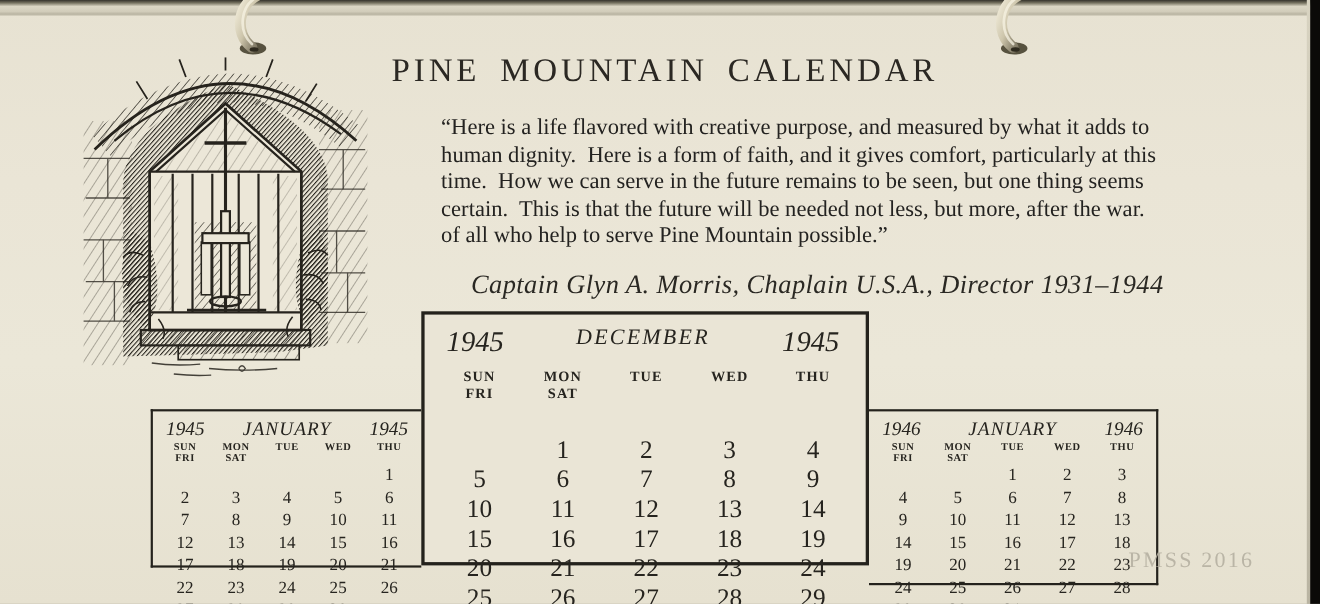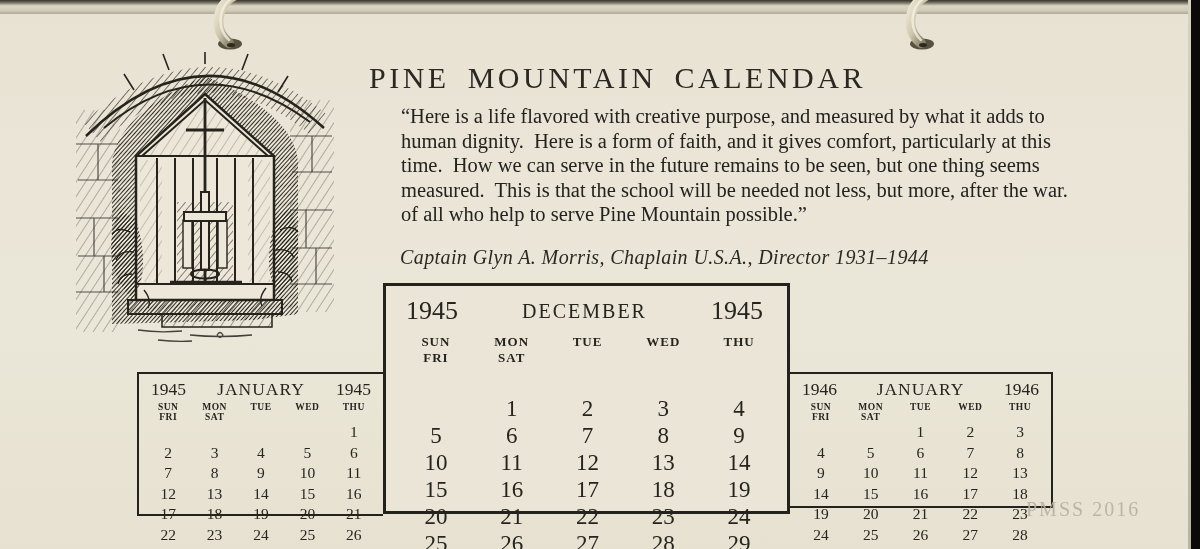--- a/index.html
+++ b/index.html
@@ -17,34 +17,34 @@
   .right-edge{position:absolute;top:0;right:0;width:9px;height:549px;background:#0b0a08;}
   .right-edge::before{content:"";position:absolute;left:-3px;top:0;width:3px;height:100%;
         background:linear-gradient(180deg,#d8d3c1,#b9b4a2);}
   
   .ring{position:absolute;top:0;width:64px;height:54px;}
   .ring-left{left:198px;}
   .ring-right{left:890px;}
   
   .illustration{position:absolute;left:74px;top:52px;width:262px;height:292px;}
   
-  .title{position:absolute;left:356px;top:48px;margin:13px;font-size:30px;font-weight:normal;
+  .title{position:absolute;left:356px;top:48px;margin:0;font-size:30px;font-weight:normal;
         letter-spacing:3.5px;word-spacing:7px;color:#2b2823;}
   
   .quote{position:absolute;left:401px;top:104px;width:692px;font-size:20.5px;
         line-height:24.6px;color:#232220;}
   .qline{white-space:pre;}
-  .attribution{position:absolute;left:400px;top:246px;width:686px;text-align:left;
-        font-style:italic;font-size:20px;letter-spacing:0.4px;color:#2a2823;}
+  .attribution{position:absolute;left:400px;top:246px;width:686px;text-align:center;
+        font-style:italic;font-size:24px;letter-spacing:0.4px;color:#2a2823;}
   
   .calbox{position:absolute;box-sizing:border-box;background:transparent;}
   .cal-dec{left:383px;top:283px;width:407px;height:231px;border:3px solid #24221c;background:#eae5d6;}
   .cal-nov{left:137px;top:372px;width:246px;height:144px;border:2.5px solid #24221c;border-right:none;}
-  .cal-jan{left:790px;top:372px;width:263px;height:136px;border:2.5px solid #24221c;border-left:none;}
-  .cal-head{display:flex;justify-content:space-between;align-items:center;}
+  .cal-jan{left:790px;top:372px;width:263px;height:160px;border:2.5px solid #24221c;border-left:none;}
+  .cal-head{display:flex;justify-content:space-between;align-items:flex-start;font-style:italic;}
   .cal-dec .cal-head{padding:10px 24px 0 20px;font-size:26px;}
   .cal-dec .cal-head .month{font-size:20px;letter-spacing:2px;}
   .cal-nov .cal-head,.cal-jan .cal-head{padding:5px 12px 0 12px;font-size:17.5px;}
   .cal-nov .cal-head .month,.cal-jan .cal-head .month{letter-spacing:1px;}
   .cal-grid{display:grid;grid-template-columns:repeat(5,1fr);}
   .cal-cell{text-align:center;}
   .cal-dec .wk{padding:8px 10px 0 12px;font-size:13px;font-weight:bold;letter-spacing:1px;}
   .cal-dec .days{padding:2px 10px 0 12px;font-size:23px;grid-auto-rows:27px;line-height:27px;}
   .cal-nov .wk,.cal-jan .wk{padding:2px 6px 0 6px;font-size:9.5px;font-weight:bold;letter-spacing:.5px;}
   .cal-nov .days,.cal-jan .days{padding:0 6px;font-size:15.5px;grid-auto-rows:20.5px;line-height:20.5px;}
@@ -154,21 +154,21 @@
       <path d="M143,283 q3,-5 6,0 q-3,5 -6,0"></path>
     </g>
   </svg>
 
   <h1 class="title">PINE MOUNTAIN CALENDAR</h1>
 
   <div class="quote">
     <div class="qline">“Here is a life flavored with creative purpose, and measured by what it adds to</div>
     <div class="qline">human dignity.  Here is a form of faith, and it gives comfort, particularly at this</div>
     <div class="qline">time.  How we can serve in the future remains to be seen, but one thing seems</div>
-    <div class="qline">measured.  This is that the school will be needed not less, but more, after the war.</div>
+    <div class="qline">certain.  This is that the future will be needed not less, but more, after the war.</div>
     <div class="qline">of all who help to serve Pine Mountain possible.”</div>
   </div>
 
   <div class="attribution">Captain Glyn A. Morris, Chaplain U.S.A., Director 1931–1944</div>
 
   <section class="calbox cal-nov">
     <div class="cal-head">
       <span>1945</span>
       <span class="month">JANUARY</span>
       <span>1945</span>

